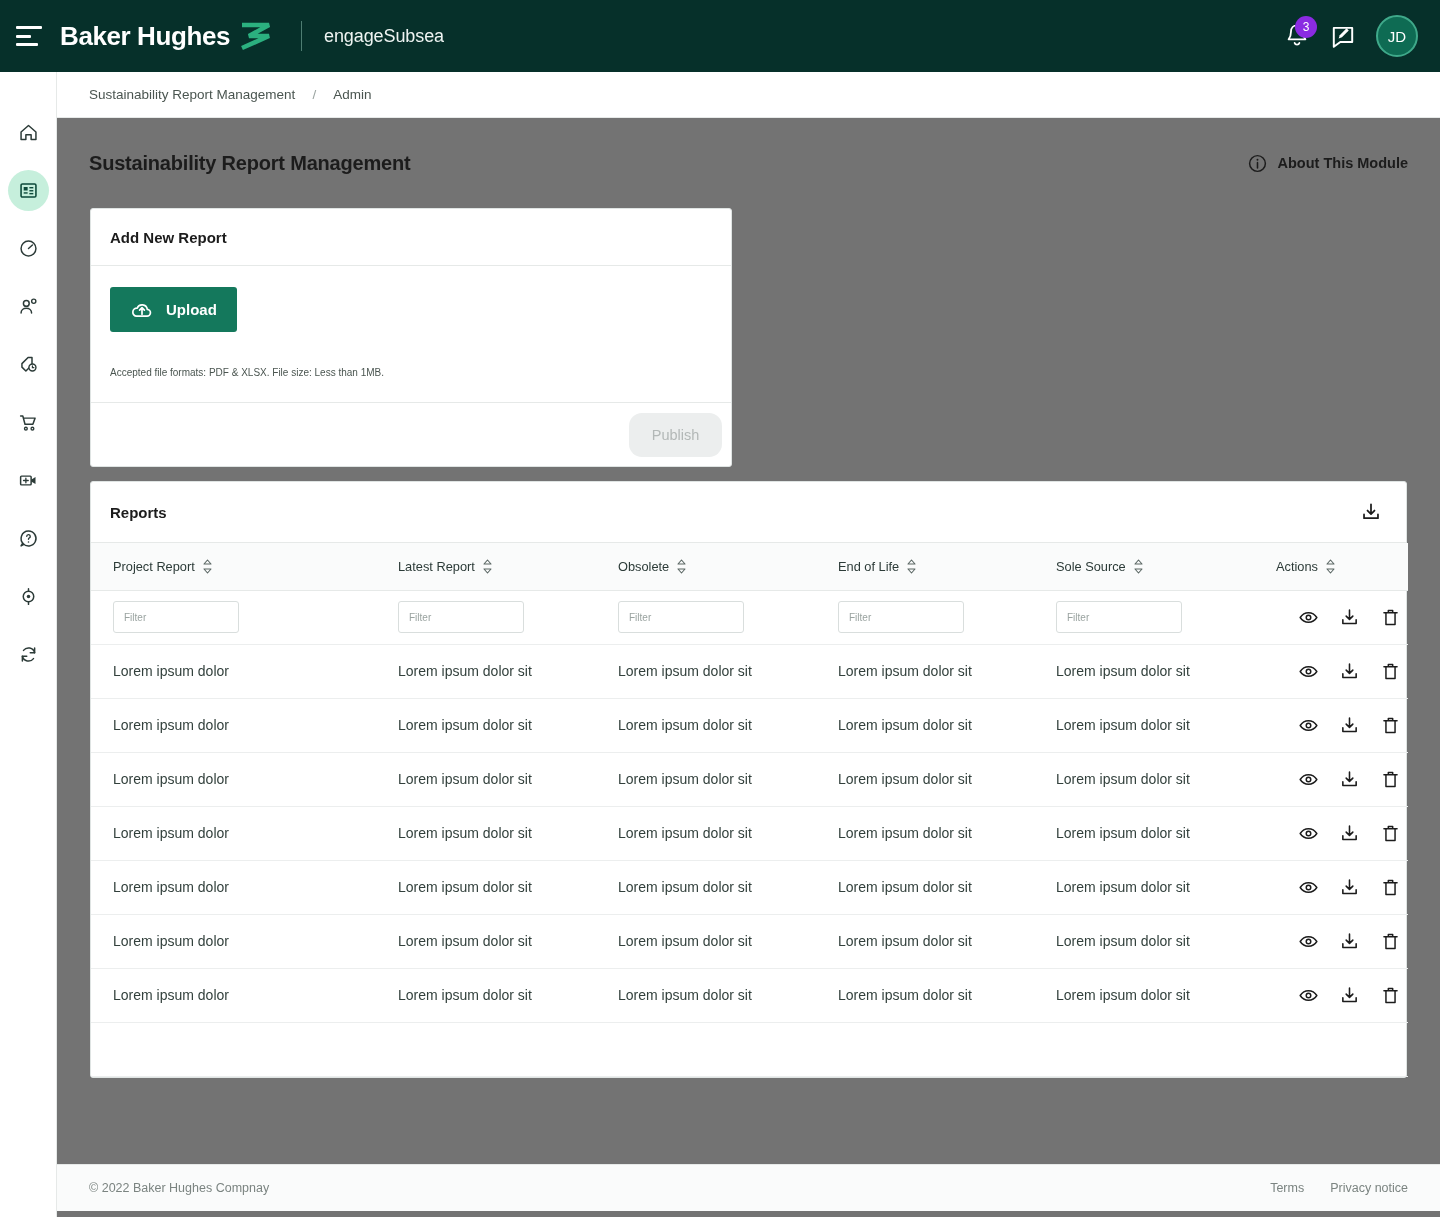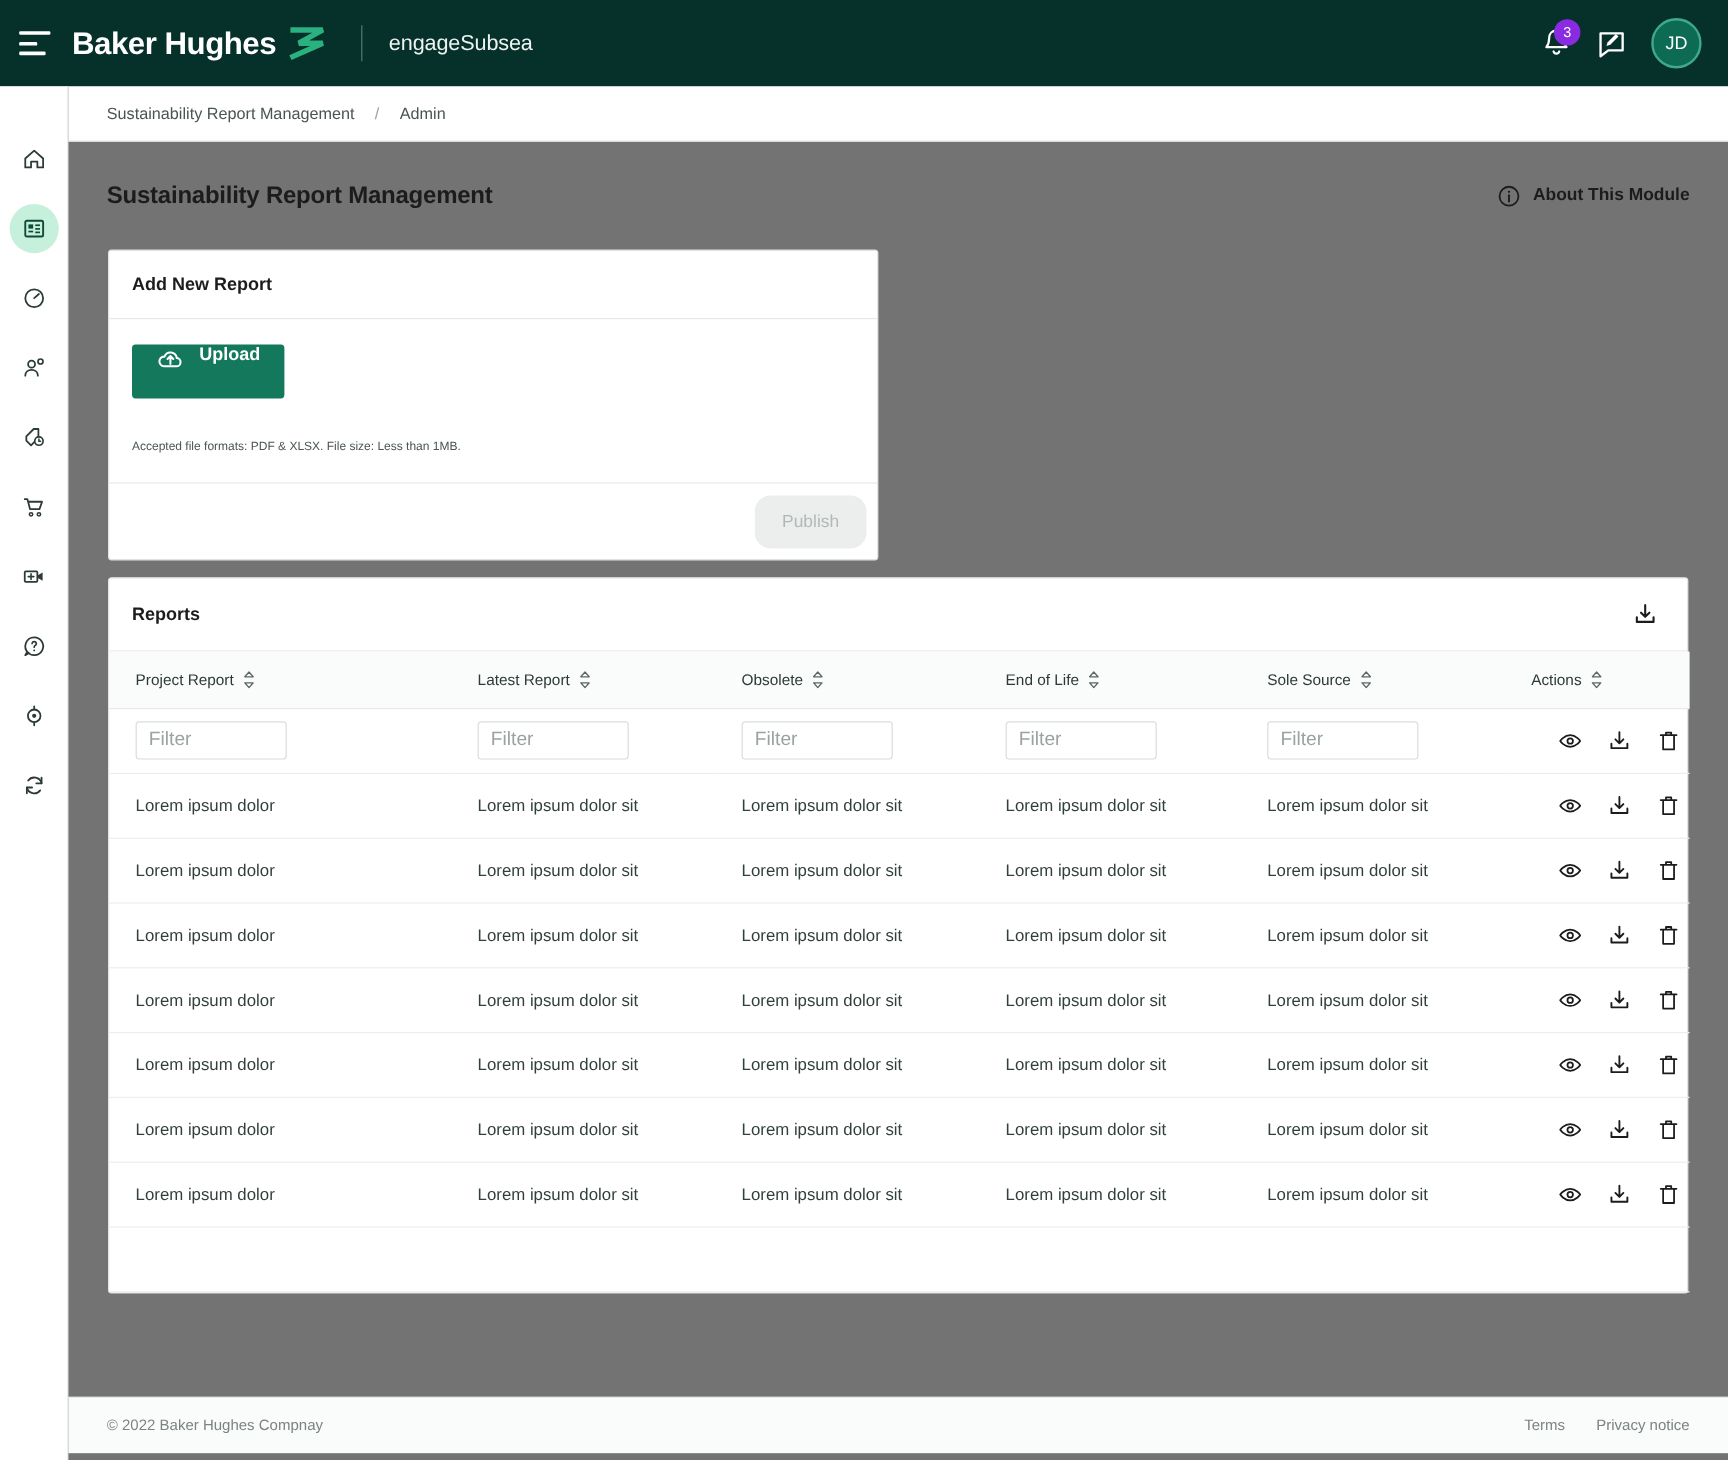--- a/index.html
+++ b/index.html
@@ -121,21 +121,21 @@
     height: 57px; display: flex; align-items: center;
     padding: 0 19px; border-bottom: 1px solid #e6e9e8;
   }
   .card-title { font-size: 15px; font-weight: bold; color: #1c1c1c; }
 
   .add-report-card {
     margin: 0 0 0 33px; width: 642px;
   }
   .upload-body { padding: 21px 19px 24px 19px; }
   .btn-upload {
-    display: inline-flex; gap: 12px;
+    display: inline-flex; align-items: center; gap: 12px;
     background: #14785C; color: #ffffff;
     border: none; border-radius: 3px;
     height: 45px; padding: 0 20px;
     font-size: 15px; font-weight: bold;
     font-family: "Liberation Sans", sans-serif;
     cursor: pointer;
   }
   .upload-hint {
     margin-top: 35px; font-size: 10px; color: #4a5550;
   }
@@ -177,21 +177,21 @@
   table.reports tbody td {
     border-bottom: 1px solid #eceeee;
     height: 54px; padding-left: 22px;
     font-size: 14px; color: #32403c;
     vertical-align: middle;
   }
   tr.filter-row td { height: 56px; border-bottom: 1px solid #eceeee; }
   .filter-input {
     width: 126px; height: 32px;
     border: 1px solid #d9dedd; border-radius: 3px;
-    padding: 0 10px; font-size: 16px; color: #32403c;
+    padding: 0 10px; font-size: 10px; color: #32403c;
     font-family: "Liberation Sans", sans-serif;
     background: #ffffff;
     outline: none;
   }
   .filter-input::placeholder { color: #9aa3a0; }
   td.actions-cell { padding-left: 0; }
   .actions-wrap {
     display: flex; align-items: center; gap: 20px;
     padding-left: 22px;
   }

